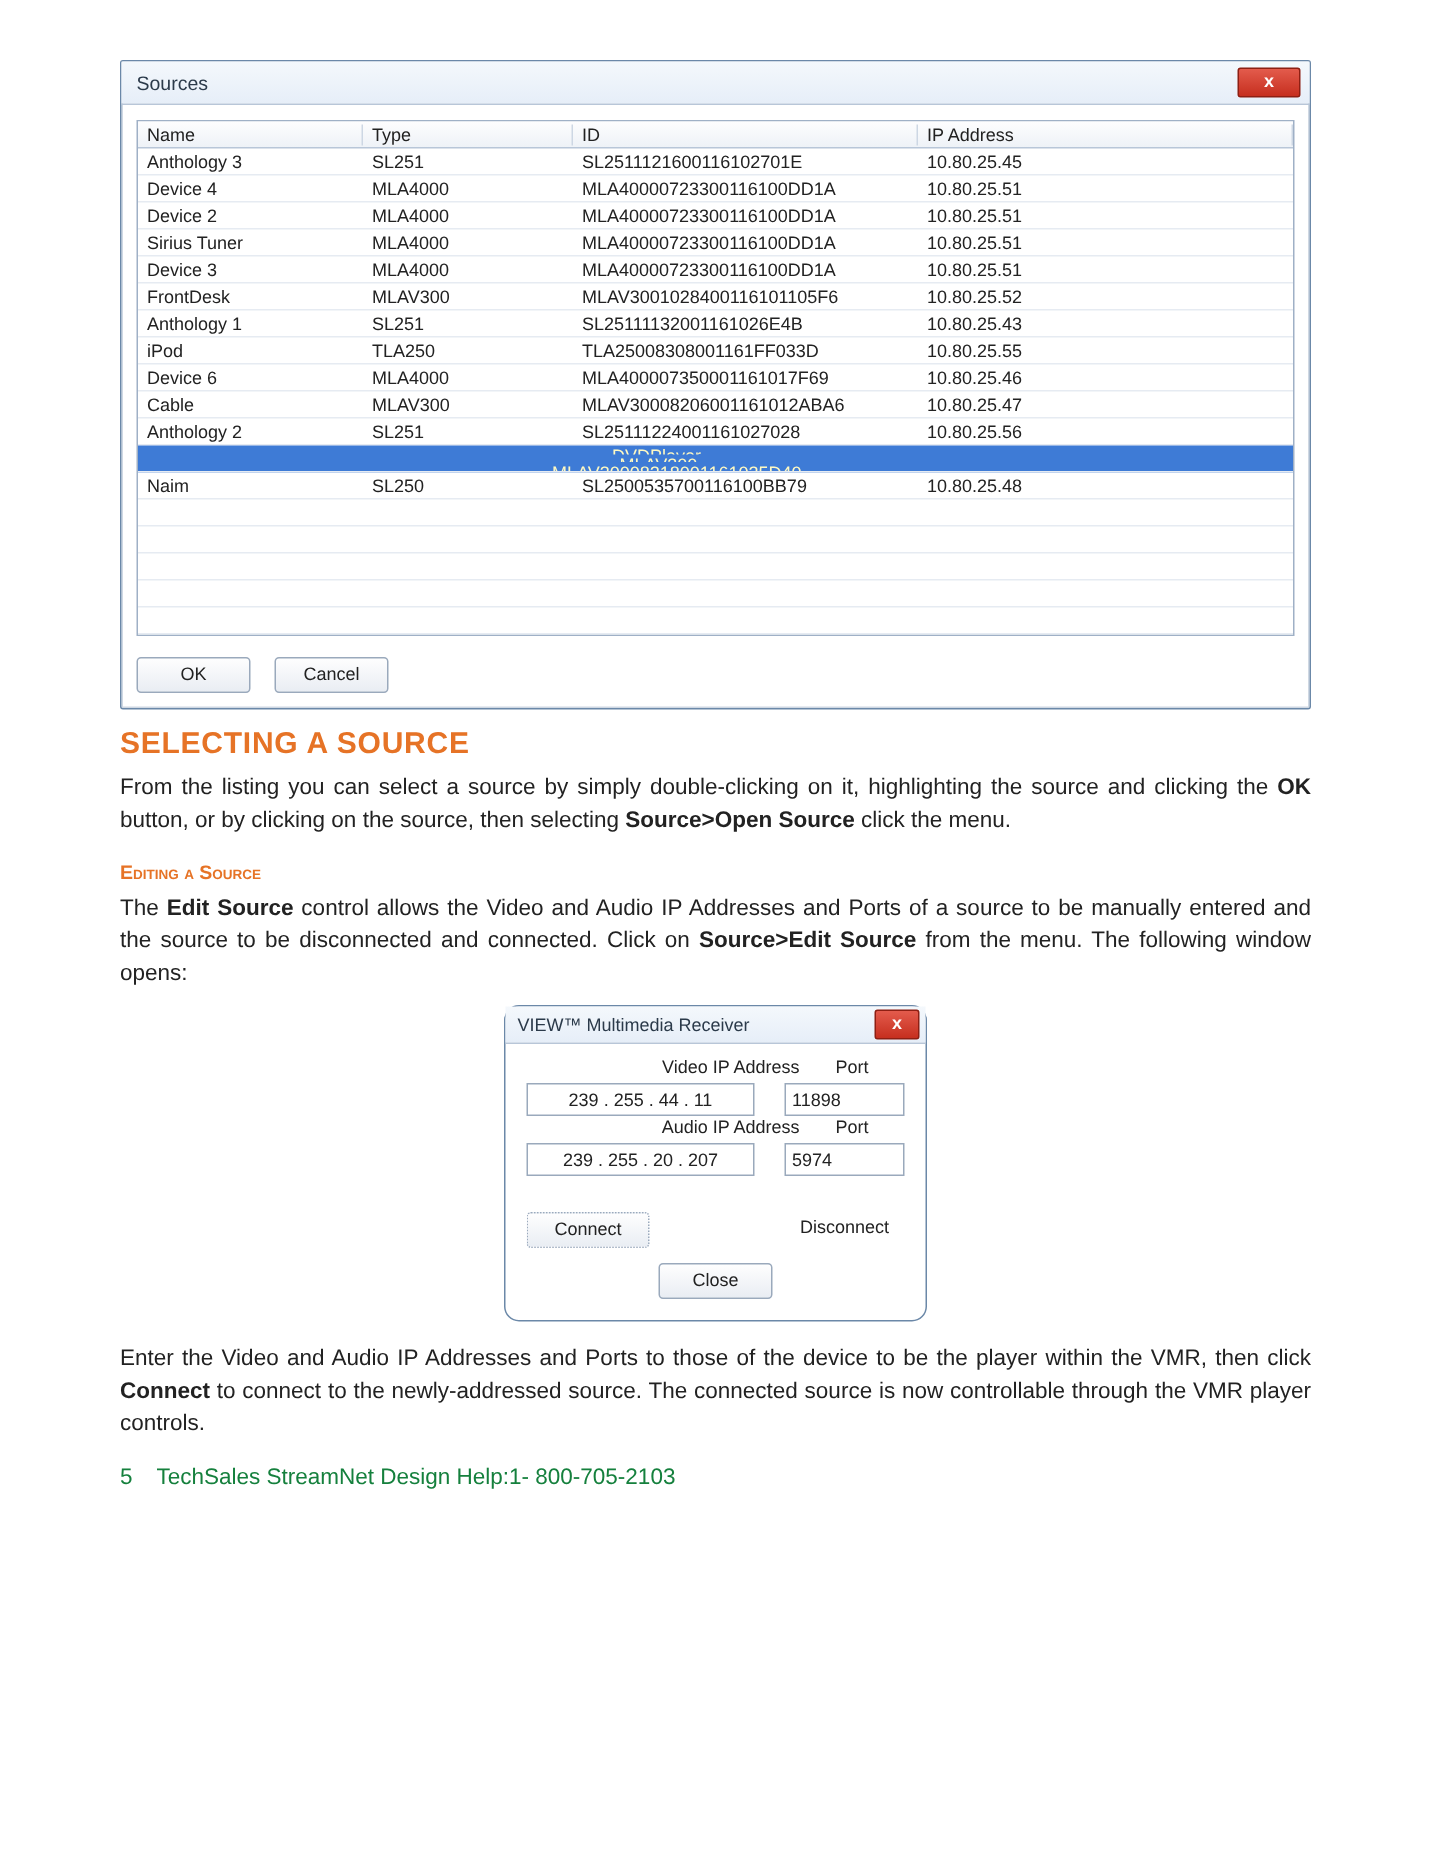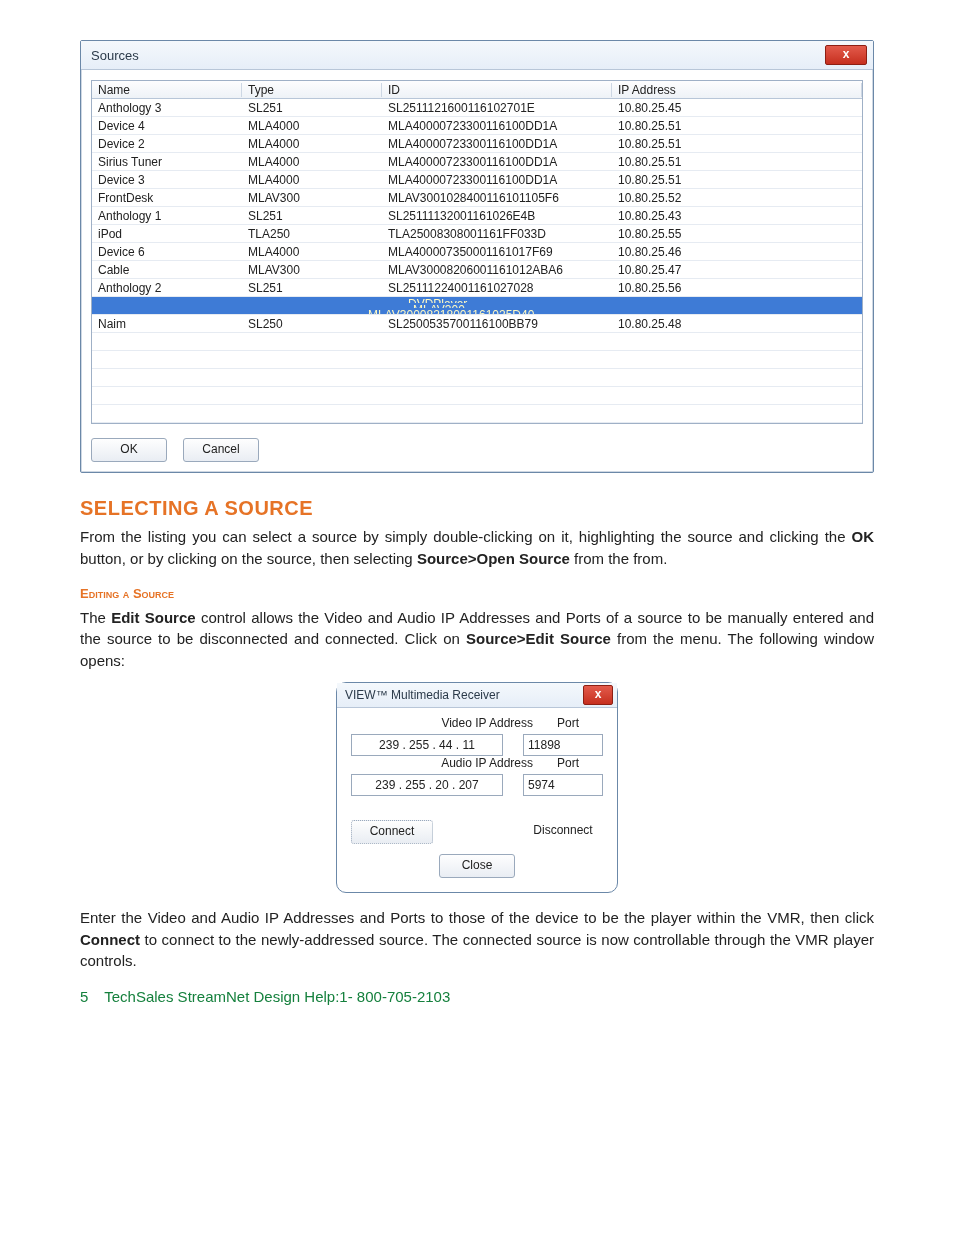--- a/index.html
+++ b/index.html
@@ -15,21 +15,21 @@
     padding: 40px 80px 40px 80px;
     box-sizing: border-box;
   }
 
   
   .win {
     border: 1px solid #6b88a8;
     border-radius: 2px;
     background: #fff;
     box-shadow: 0 0 0 1px #cfd8e3 inset;
-    margin-bottom: 24px;
+    margin-bottom: 12px;
   }
   .win-titlebar {
     display: flex;
     align-items: center;
     height: 28px;
     padding: 0 6px 0 10px;
     background: linear-gradient(#f4f8fc, #e6eef8);
     border-bottom: 1px solid #b8c6d8;
     font-size: 13px;
     color: #2b3a4a;
@@ -322,21 +322,21 @@
       </div>
     </div>
     <div class="win-buttons">
       <div class="btn">OK</div>
       <div class="btn">Cancel</div>
     </div>
   </div>
 
   <h2 class="orange">SELECTING A SOURCE</h2>
   <p class="body">
-    <span>From the listing you can select a source by simply double-clicking on it, highlighting the source and clicking the </span><b>OK</b><span> button, or by clicking on the source, then selecting </span><b>Source&gt;Open Source</b><span> from the from.</span>
+    <span>From the listing you can select a source by simply double-clicking on it, highlighting the source and clicking the </span><b>OK</b><span> button, or by clicking on the source, then selecting </span><b>Source&gt;Open Source</b><span> click the menu.</span>
   </p>
 
   <div class="subhead">Editing a Source</div>
   <p class="body">
     <span>The </span><b>Edit Source</b><span> control allows the Video and Audio IP Addresses and Ports of a source to be manually entered and the source to be disconnected and connected. Click on </span><b>Source&gt;Edit Source</b><span> from the menu. The following window opens:</span>
   </p>
 
   <div class="dlg-wrap">
     <div class="dlg">
       <div class="dlg-titlebar">

